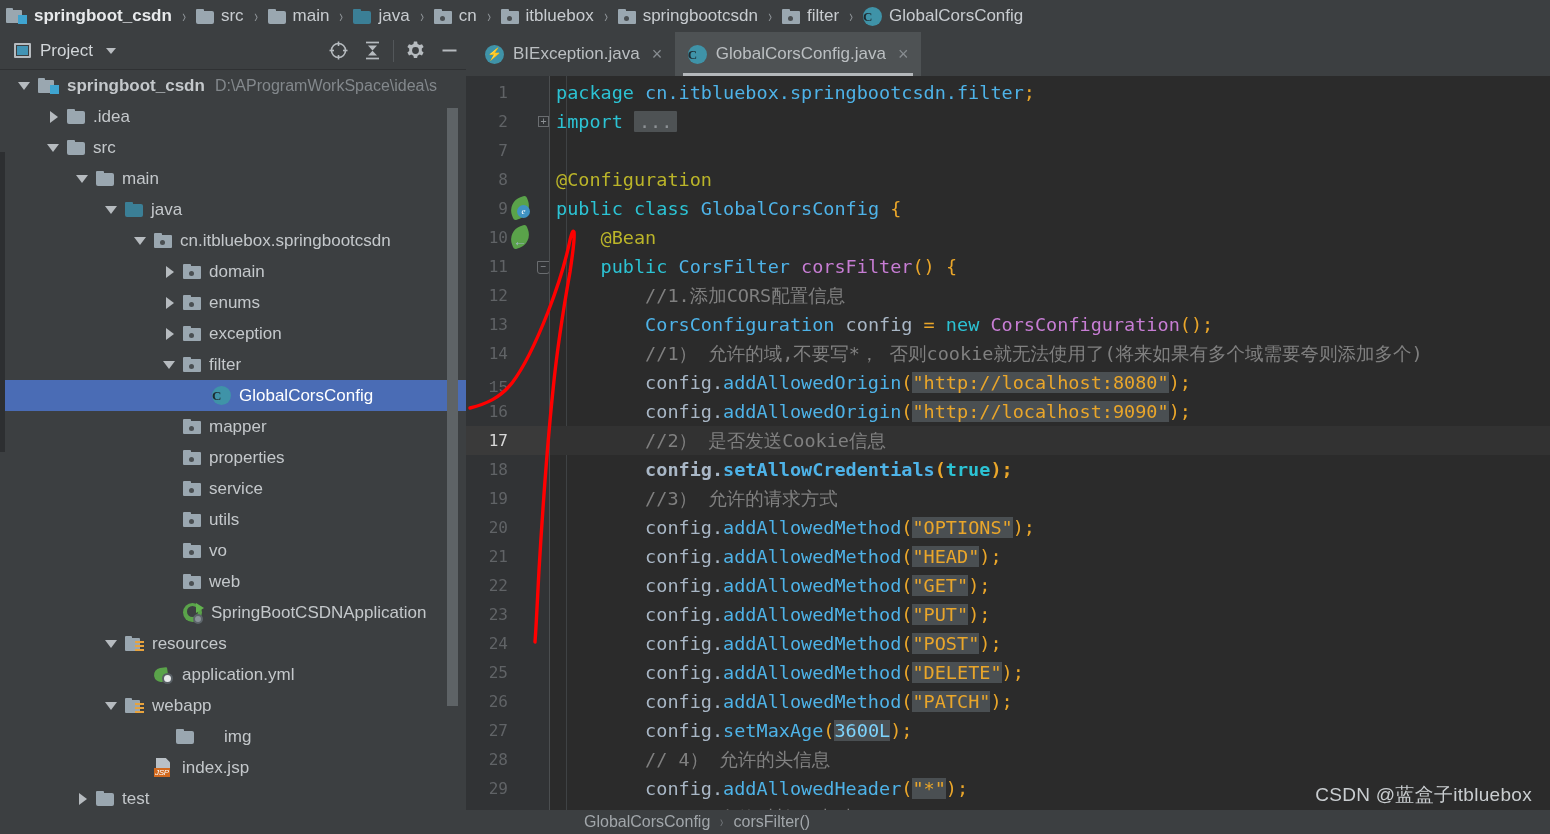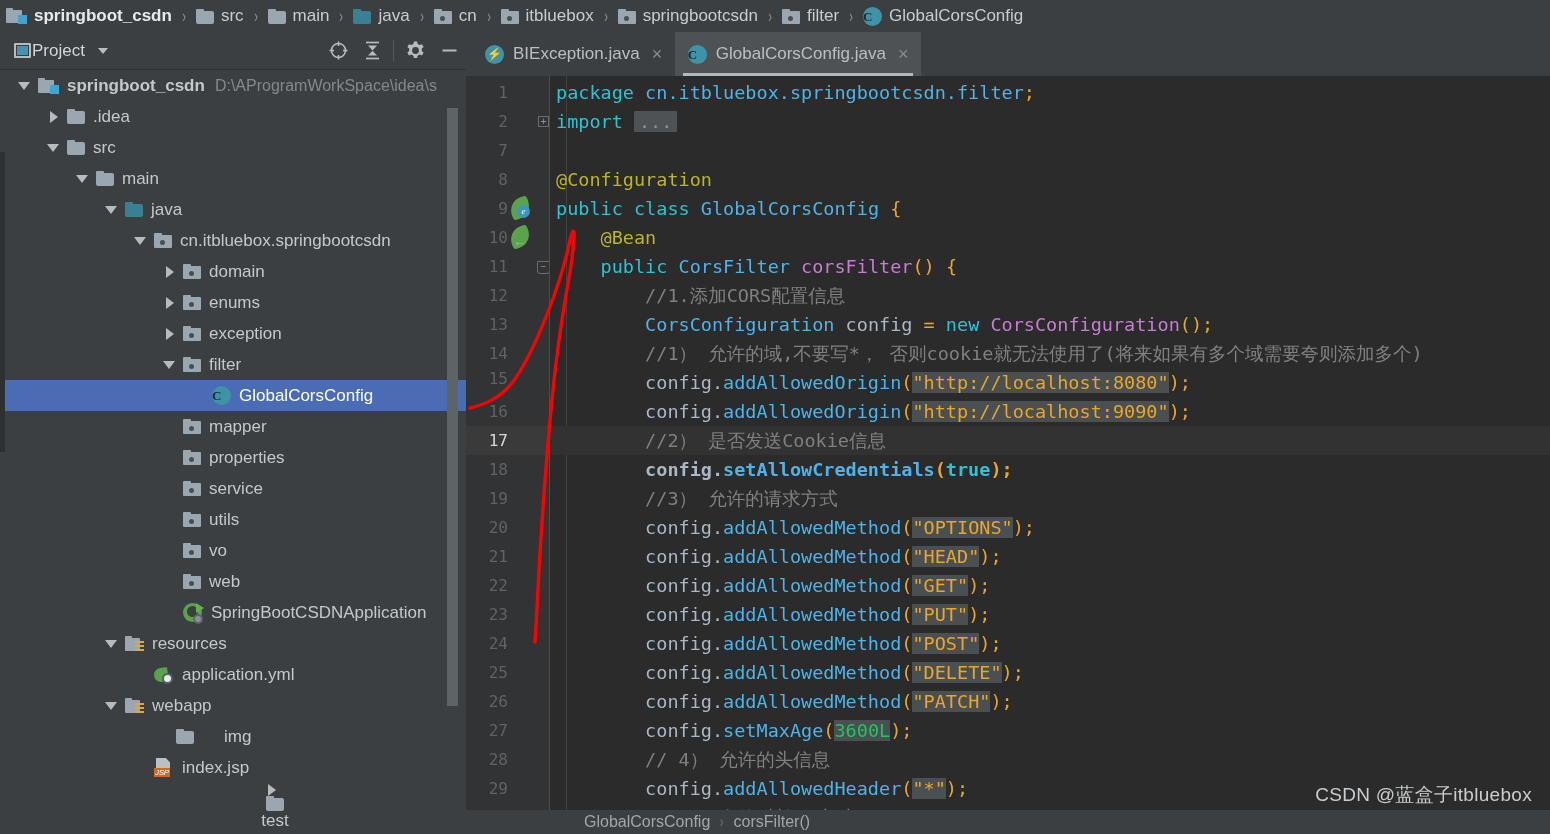--- a/index.html
+++ b/index.html
@@ -75,21 +75,21 @@
     background:#3c3f41;display:flex;align-items:center;
     border-bottom:1px solid #2f3133;box-sizing:border-box;
   }
   #proj-header .ph-icon{
     width:17px;height:15px;margin-left:14px;border:2px solid #b6bbbf;
     box-sizing:border-box;border-radius:1px;position:relative;
   }
   #proj-header .ph-icon:after{
     content:"";position:absolute;left:1px;top:1px;right:1px;bottom:1px;background:#4294b5;
   }
-  #proj-title{font-size:17px;color:#d2d6d9;margin-left:1px;}
+  #proj-title{font-size:17px;color:#d2d6d9;margin-left:9px;}
   .caret-dn{
     width:0;height:0;border-left:5px solid transparent;border-right:5px solid transparent;
     border-top:6px solid #b9bdc1;margin-left:13px;
   }
   #ph-tools{margin-left:auto;display:flex;align-items:center;height:38px;}
   .tool-btn{width:34px;height:38px;display:flex;align-items:center;justify-content:center;cursor:pointer;}
   .tool-div{width:1px;height:22px;background:#53575a;margin:0 4px;}
 
   #proj-tree{
     position:absolute;left:0;top:38px;width:466px;height:764px;overflow:hidden;
@@ -211,21 +211,21 @@
     position:absolute;left:0;right:0;height:29px;line-height:29px;
     font-family:"DejaVu Sans Mono",monospace;font-size:18.5px;
     white-space:pre;color:#a9b7c6;padding-left:6px;box-sizing:border-box;
   }
   .cur-line{position:absolute;left:0;right:0;height:29px;background:#323232;}
   .kw{color:#2cc3d4;}
   .type{color:#4eb3e8;}          
   .ident{color:#a9b7c6;}
   .anno{color:#bbb529;}
   .str{color:#eaa62a;background:#4a4f52;}
-  .num{color:#22c55e;background:#4a4f52;}
+  .num{color:#7dd3fc;background:#4a4f52;}
   .cmt{color:#808080;}
   .meth{color:#c77dd4;}
   .punc{color:#eaa62a;}
   .dot{color:#a9b7c6;}
   .fold{
     position:absolute;width:11px;height:11px;border:1px solid #6a6d70;
     box-sizing:border-box;color:#8d9195;font-size:10px;line-height:9px;
     text-align:center;font-family:"DejaVu Sans Mono",monospace;background:#313335;
   }
   .foldbr{
@@ -557,21 +557,21 @@
         </div>
         <div class="row" style="top: 682px; position: absolute; left: 0px; right: 0px; padding-left: 134px;">
           <span class="arrow"></span>
           <span class="ic">
             <span class="ico-jsp" style="display: inline-flex; align-items: center;">
               <i class="jsp-tag">JSP</i>
             </span>
           </span>
           <span class="lbl">index.jsp</span>
         </div>
-        <div class="row" style="top: 713px; position: absolute; left: 0px; right: 0px; padding-left: 76px; flex-direction: column;">
+        <div class="row" style="top: 713px; position: absolute; left: 0px; right: 0px; padding-left: 76px;">
           <span class="arrow closed"></span>
           <span class="ic">
             <span class="ico-folder" style="display: inline-flex; align-items: center;"></span>
           </span>
           <span class="lbl">test</span>
         </div>
       </div>
     <div id="proj-edge"></div>
     <div id="proj-scroll"></div>
   </div>
@@ -595,21 +595,21 @@
           <div class="lnum" style="top: 2px;">1</div>
           <div class="lnum" style="top: 31px;">2</div>
           <div class="lnum" style="top: 60px;">7</div>
           <div class="lnum" style="top: 89px;">8</div>
           <div class="lnum" style="top: 118px;">9</div>
           <div class="lnum" style="top: 147px;">10</div>
           <div class="lnum" style="top: 176px;">11</div>
           <div class="lnum" style="top: 205px;">12</div>
           <div class="lnum" style="top: 234px;">13</div>
           <div class="lnum" style="top: 263px;">14</div>
-          <div class="lnum" style="top: 288px;">15</div>
+          <div class="lnum" style="top: 298px; font-family: Liberation Mono, monospace;">15</div>
           <div class="lnum" style="top: 321px;">16</div>
           <div class="cur-line" style="top: 350px; left: 0px; width: 84px; background: rgb(58, 58, 58);"></div>
           <div class="lnum cur" style="top: 350px;">17</div>
           <div class="lnum" style="top: 379px;">18</div>
           <div class="lnum" style="top: 408px;">19</div>
           <div class="lnum" style="top: 437px;">20</div>
           <div class="lnum" style="top: 466px;">21</div>
           <div class="lnum" style="top: 495px;">22</div>
           <div class="lnum" style="top: 524px;">23</div>
           <div class="lnum" style="top: 553px;">24</div>

